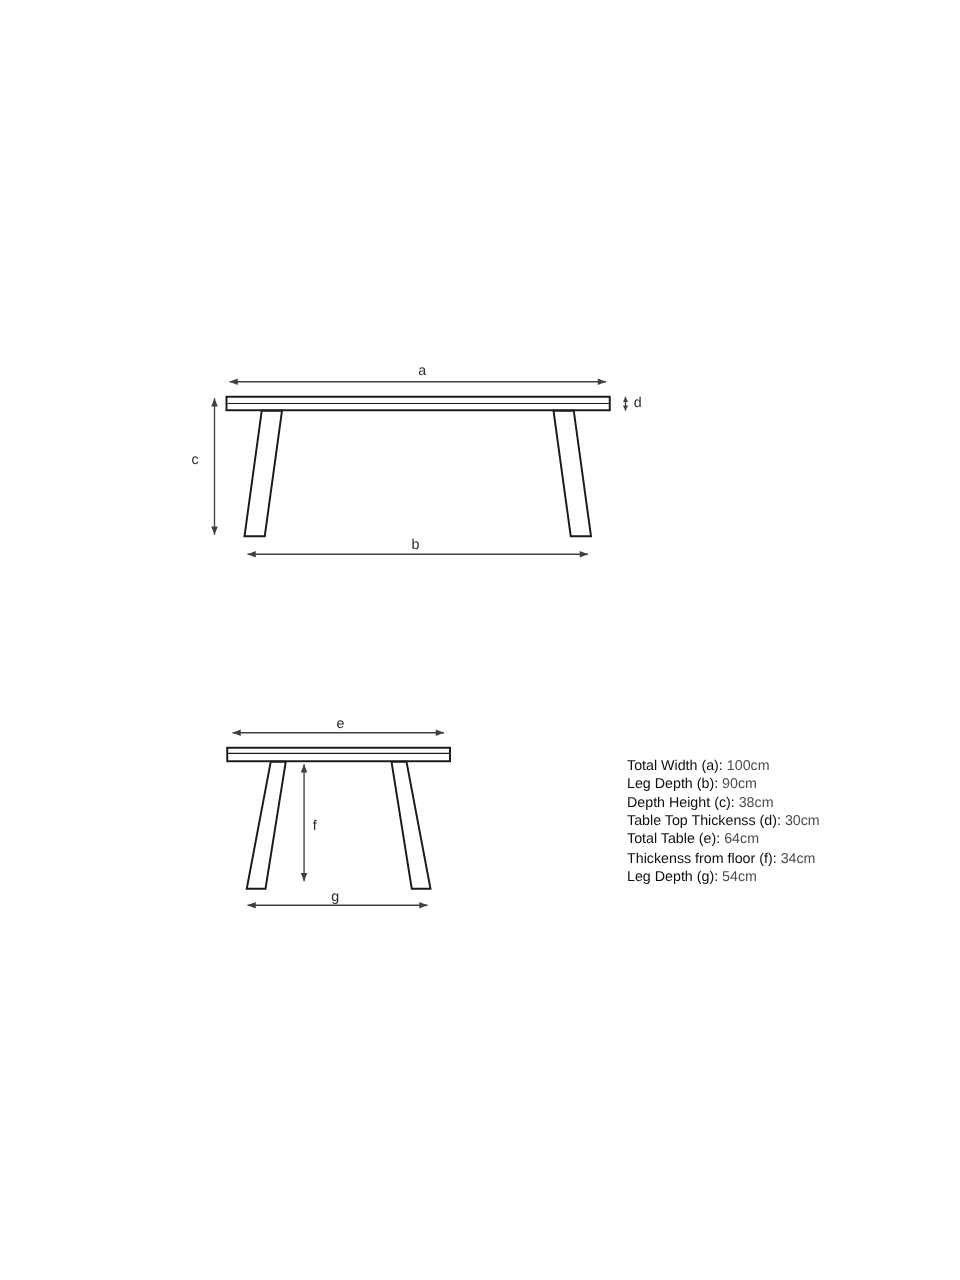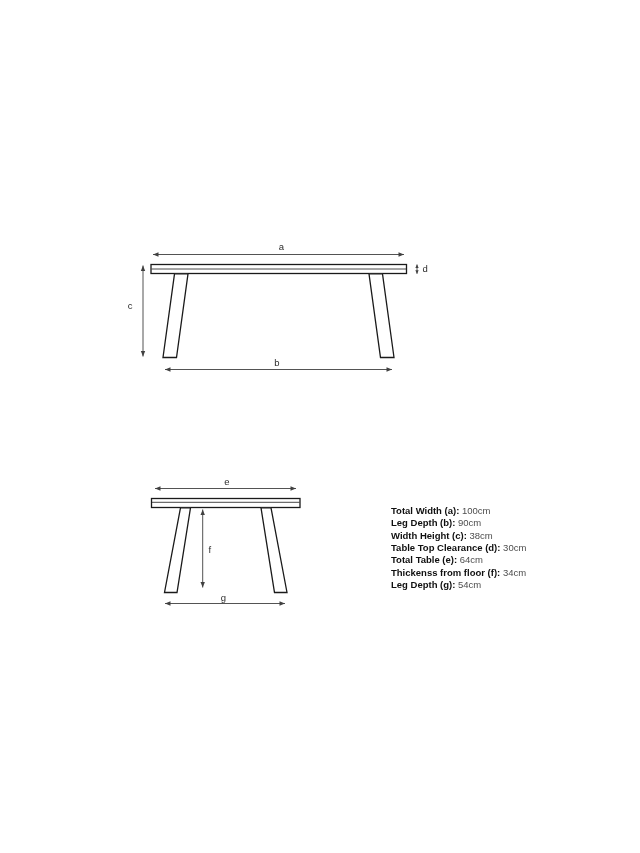--- a/index.html
+++ b/index.html
@@ -31,22 +31,23 @@
     position: absolute;
     left: 391px;
     top: 505px;
     font-size: 9.5px;
     line-height: 12.35px;
     color: #0f0f0f;
     white-space: nowrap;
   }
   .legend-row { display: block; }
   .legend-label {
-    font-weight: bold;
+    font-weight: normal;
     color: #0f0f0f;
+    margin-left: 27px;
   }
   .legend-value {
     font-weight: normal;
     color: #4d4d4d;
   }
 </style>
 </head>
 <body>
 
 <div class="page">
@@ -103,20 +104,20 @@
       <text x="208.5" y="553" text-anchor="start" class="dim-letter">f</text>
 
       <line x1="165" y1="603.5" x2="285" y2="603.5" stroke="#404040" stroke-width="0.9" marker-start="url(#mS)" marker-end="url(#mE)"></line>
       <text x="223.5" y="600.5" text-anchor="middle" class="dim-letter">g</text>
     </g>
   </svg>
 
   <div class="legend">
     <span class="legend-row"><span class="legend-label">Total Width (a):</span> <span class="legend-value">100cm</span></span>
     <span class="legend-row"><span class="legend-label">Leg Depth (b):</span> <span class="legend-value">90cm</span></span>
-    <span class="legend-row"><span class="legend-label">Width Height (c):</span> <span class="legend-value">38cm</span></span>
-    <span class="legend-row"><span class="legend-label">Table Top Clearance (d):</span> <span class="legend-value">30cm</span></span>
+    <span class="legend-row"><span class="legend-label">Depth Height (c):</span> <span class="legend-value">38cm</span></span>
+    <span class="legend-row"><span class="legend-label">Table Top Thickenss (d):</span> <span class="legend-value">30cm</span></span>
     <span class="legend-row"><span class="legend-label">Total Table (e):</span> <span class="legend-value">64cm</span></span>
     <span class="legend-row"><span class="legend-label">Thickenss from floor (f):</span> <span class="legend-value">34cm</span></span>
     <span class="legend-row"><span class="legend-label">Leg Depth (g):</span> <span class="legend-value">54cm</span></span>
   </div>
 
 </div>
 
 </body></html>

